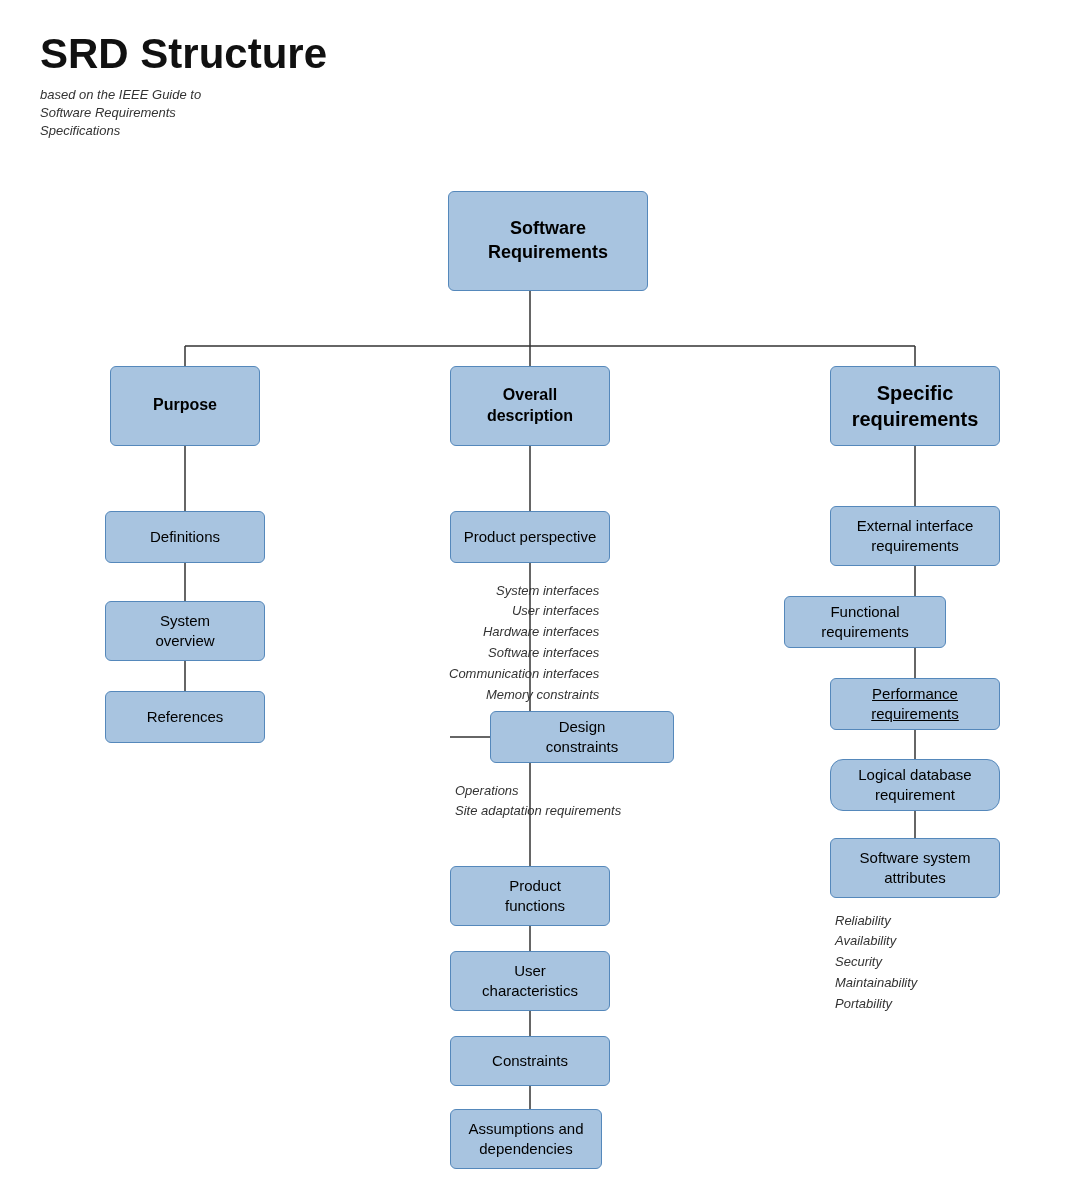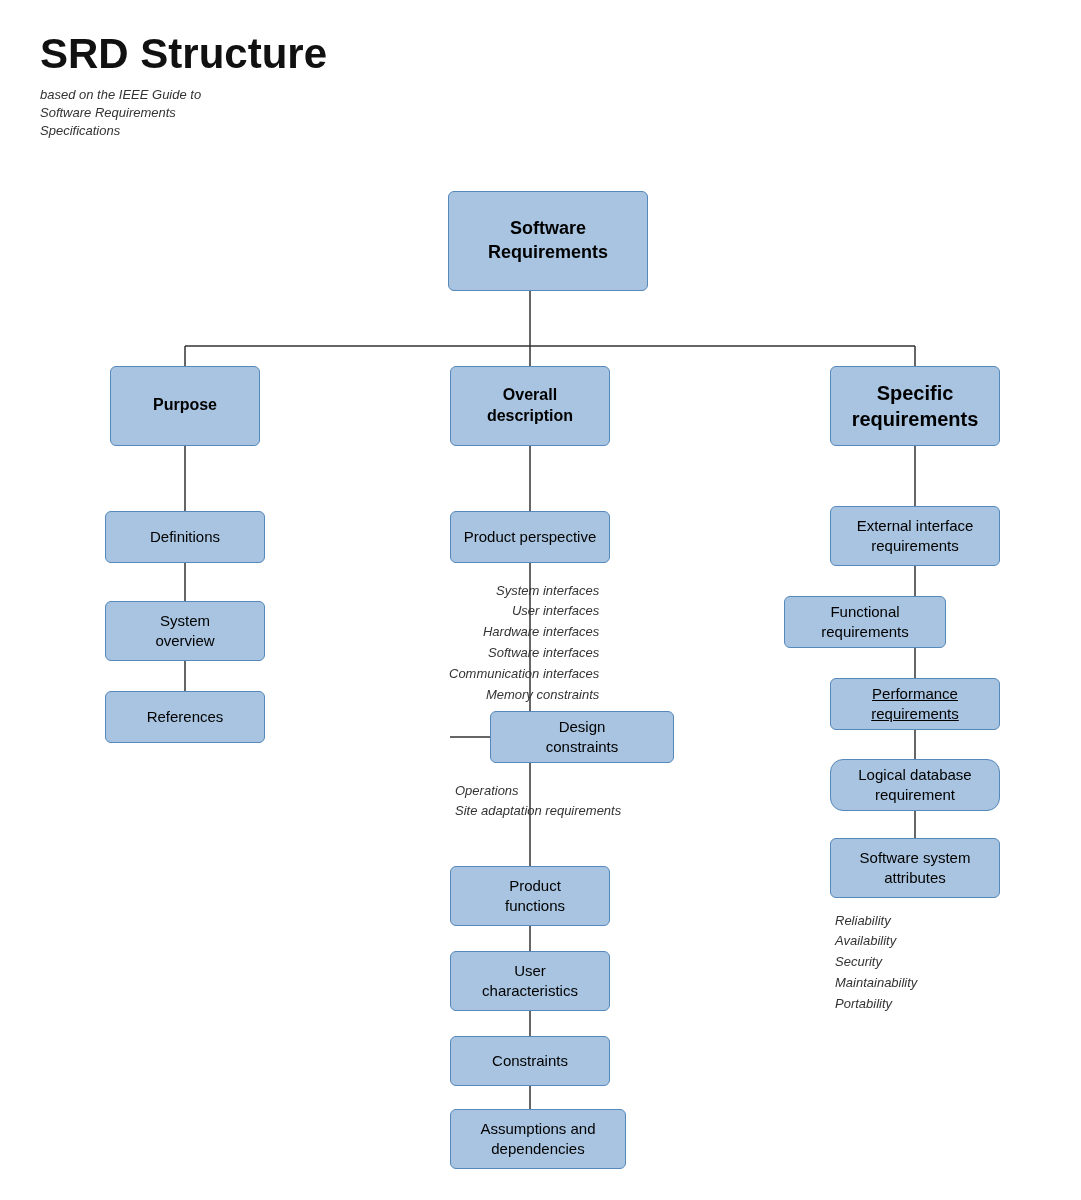--- a/index.html
+++ b/index.html
@@ -114,21 +114,21 @@
       left: 410px;
       top: 770px;
     }
     .box.constraints {
       width: 160px;
       height: 50px;
       left: 410px;
       top: 855px;
     }
     .box.assumptions {
-      width: 176px;
+      width: 152px;
       height: 60px;
       left: 410px;
       top: 928px;
     }
     
     .box.specific {
       font-weight: bold;
       font-size: 20px;
       width: 170px;
       height: 80px;

